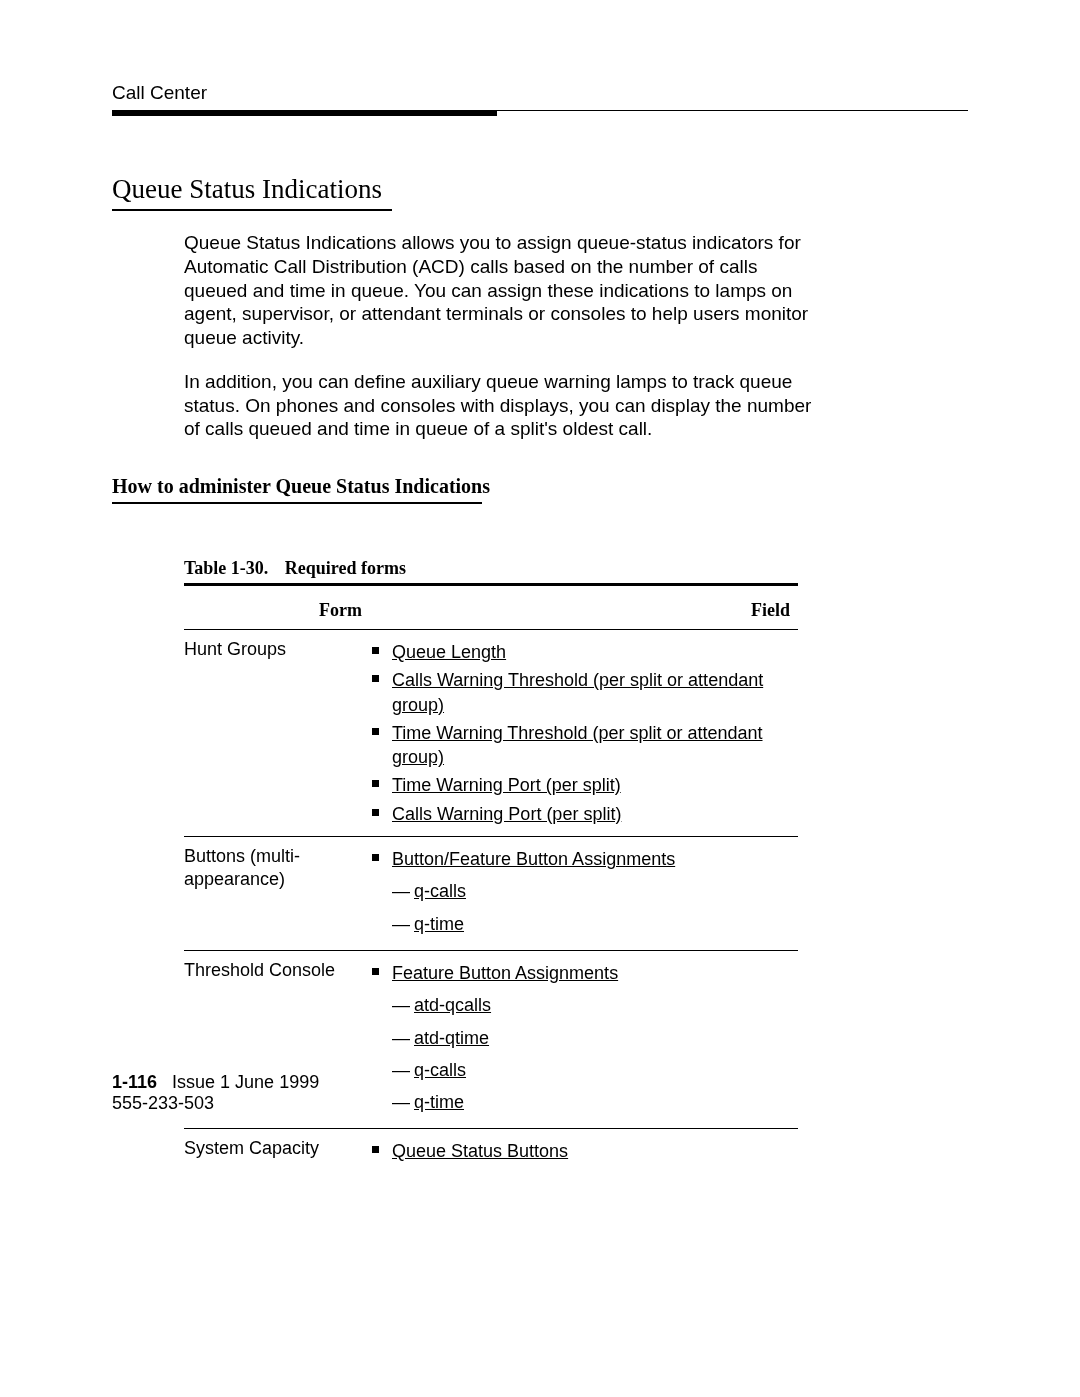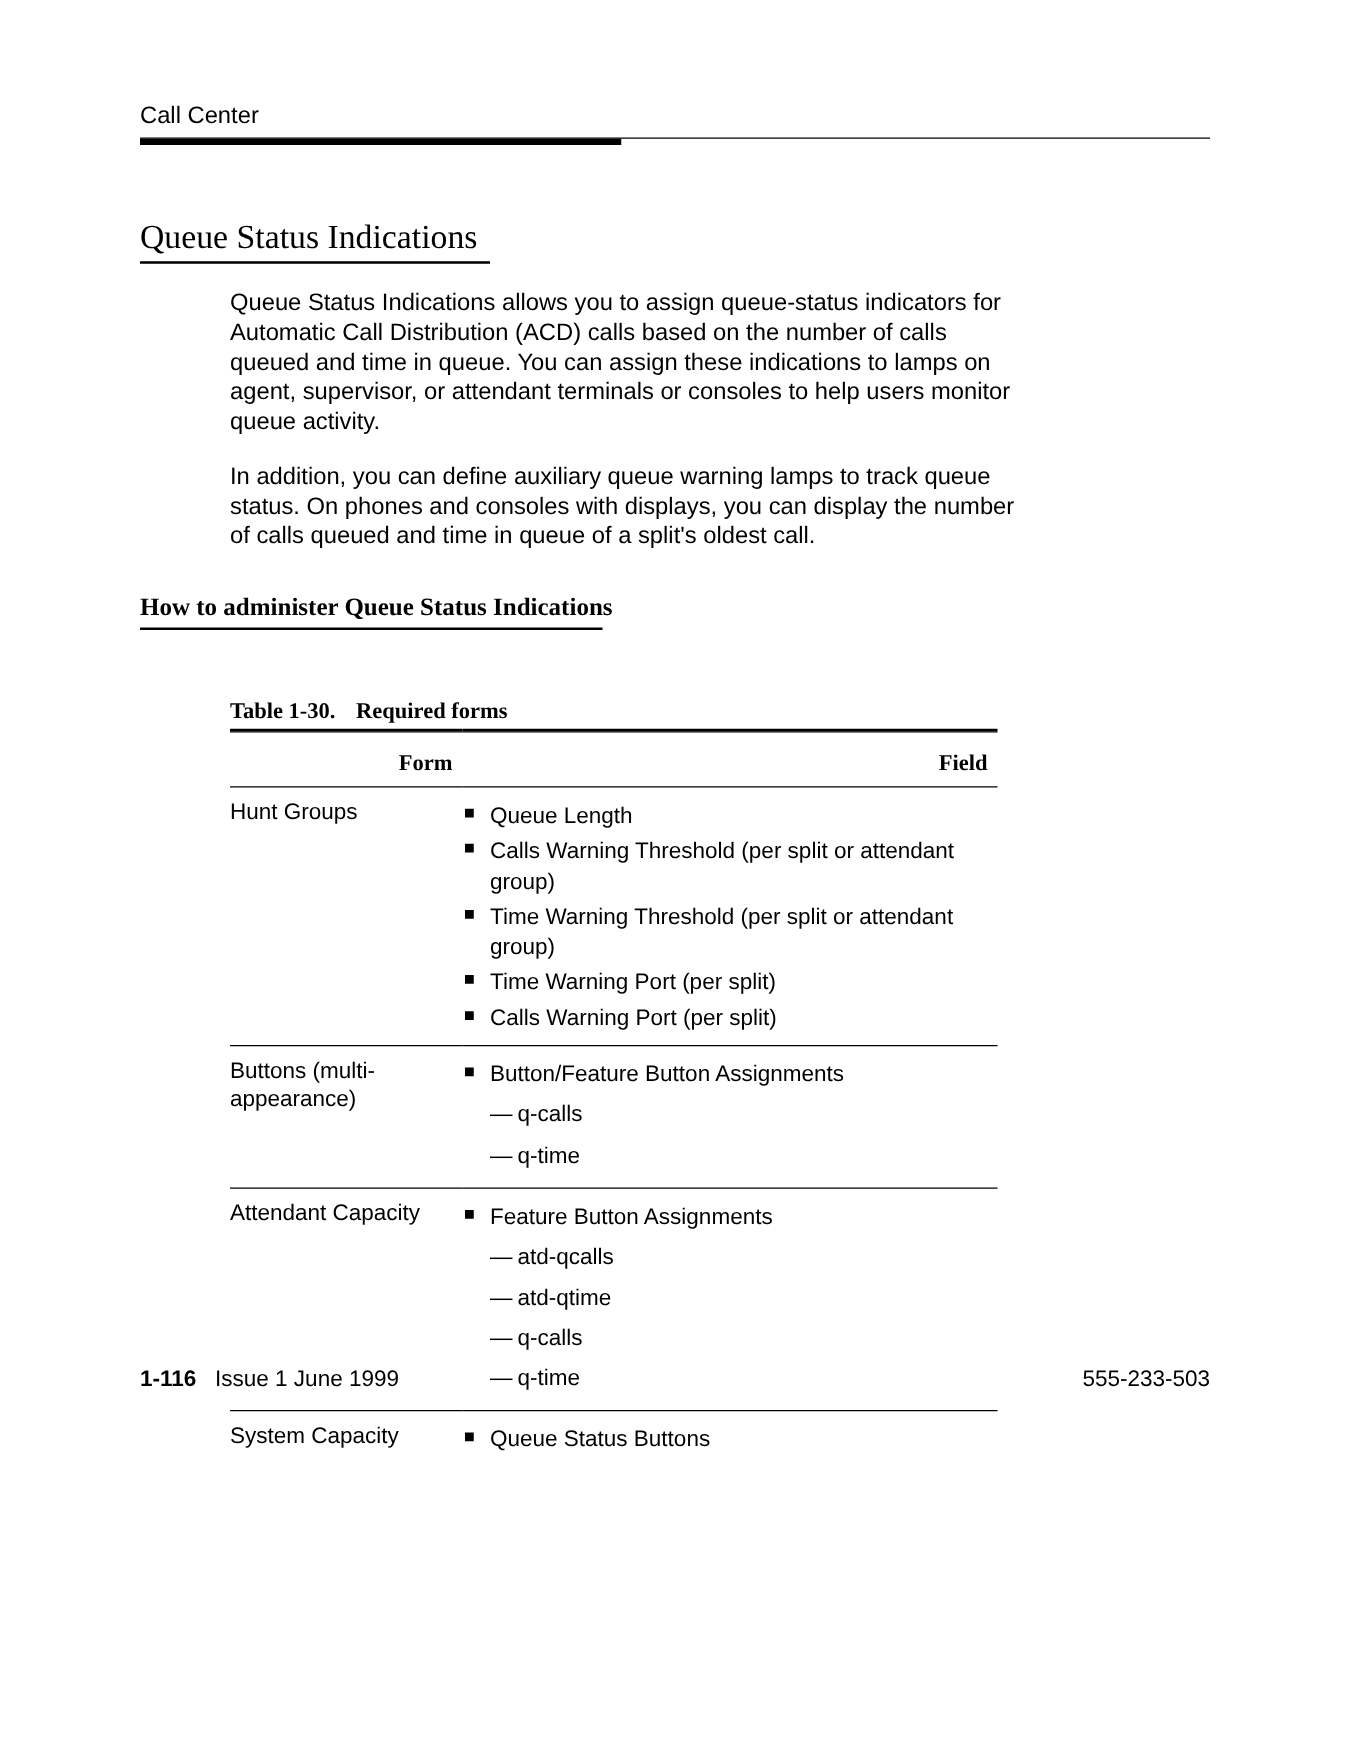--- a/index.html
+++ b/index.html
@@ -91,20 +91,21 @@
     vertical-align: top;
     padding: 8px 8px 8px 0;
     border-bottom: 1px solid #000;
   }
   .tbl tr.last td { border-bottom: 2px solid #f9a8d4; padding-bottom: 24px; }
   .form-name { font-size: 18px; line-height: 1.3; }
   ul.fields {
     list-style: none;
     margin: 0;
     padding: 0;
+    text-decoration: underline;
   }
   ul.fields > li {
     position: relative;
     padding: 2px 0 2px 22px;
     line-height: 1.35;
   }
   ul.fields > li::before {
     content: "";
     position: absolute;
     left: 2px;
@@ -129,20 +130,21 @@
     top: 4px;
   }
   .footer {
     position: absolute;
     left: 112px;
     right: 112px;
     bottom: 60px;
     font-size: 18px;
     display: flex;
     justify-content: space-between;
+    flex-direction: column;
   }
   .footer .pn { font-weight: bold; margin-right: 10px; }
 </style>
 </head>
 <body>
 
 <div class="page">
 
   <div class="running-head">Call Center</div>
   <hr class="head-rule">
@@ -190,21 +192,21 @@
             <td>
               <ul class="fields">
                 <li><span>Button/Feature Button Assignments</span><ul class="sub">
                     <li>q-calls</li>
                     <li>q-time</li>
                   </ul></li>
               </ul>
             </td>
           </tr>
           <tr>
-            <td class="form-name">Attendant Capacity</td>
+            <td class="form-name">Threshold Console</td>
             <td>
               <ul class="fields">
                 <li><span>Feature Button Assignments</span><ul class="sub">
                     <li>atd-qcalls</li>
                     <li>atd-qtime</li>
                     <li>q-calls</li>
                     <li>q-time</li>
                   </ul></li>
               </ul>
             </td>

